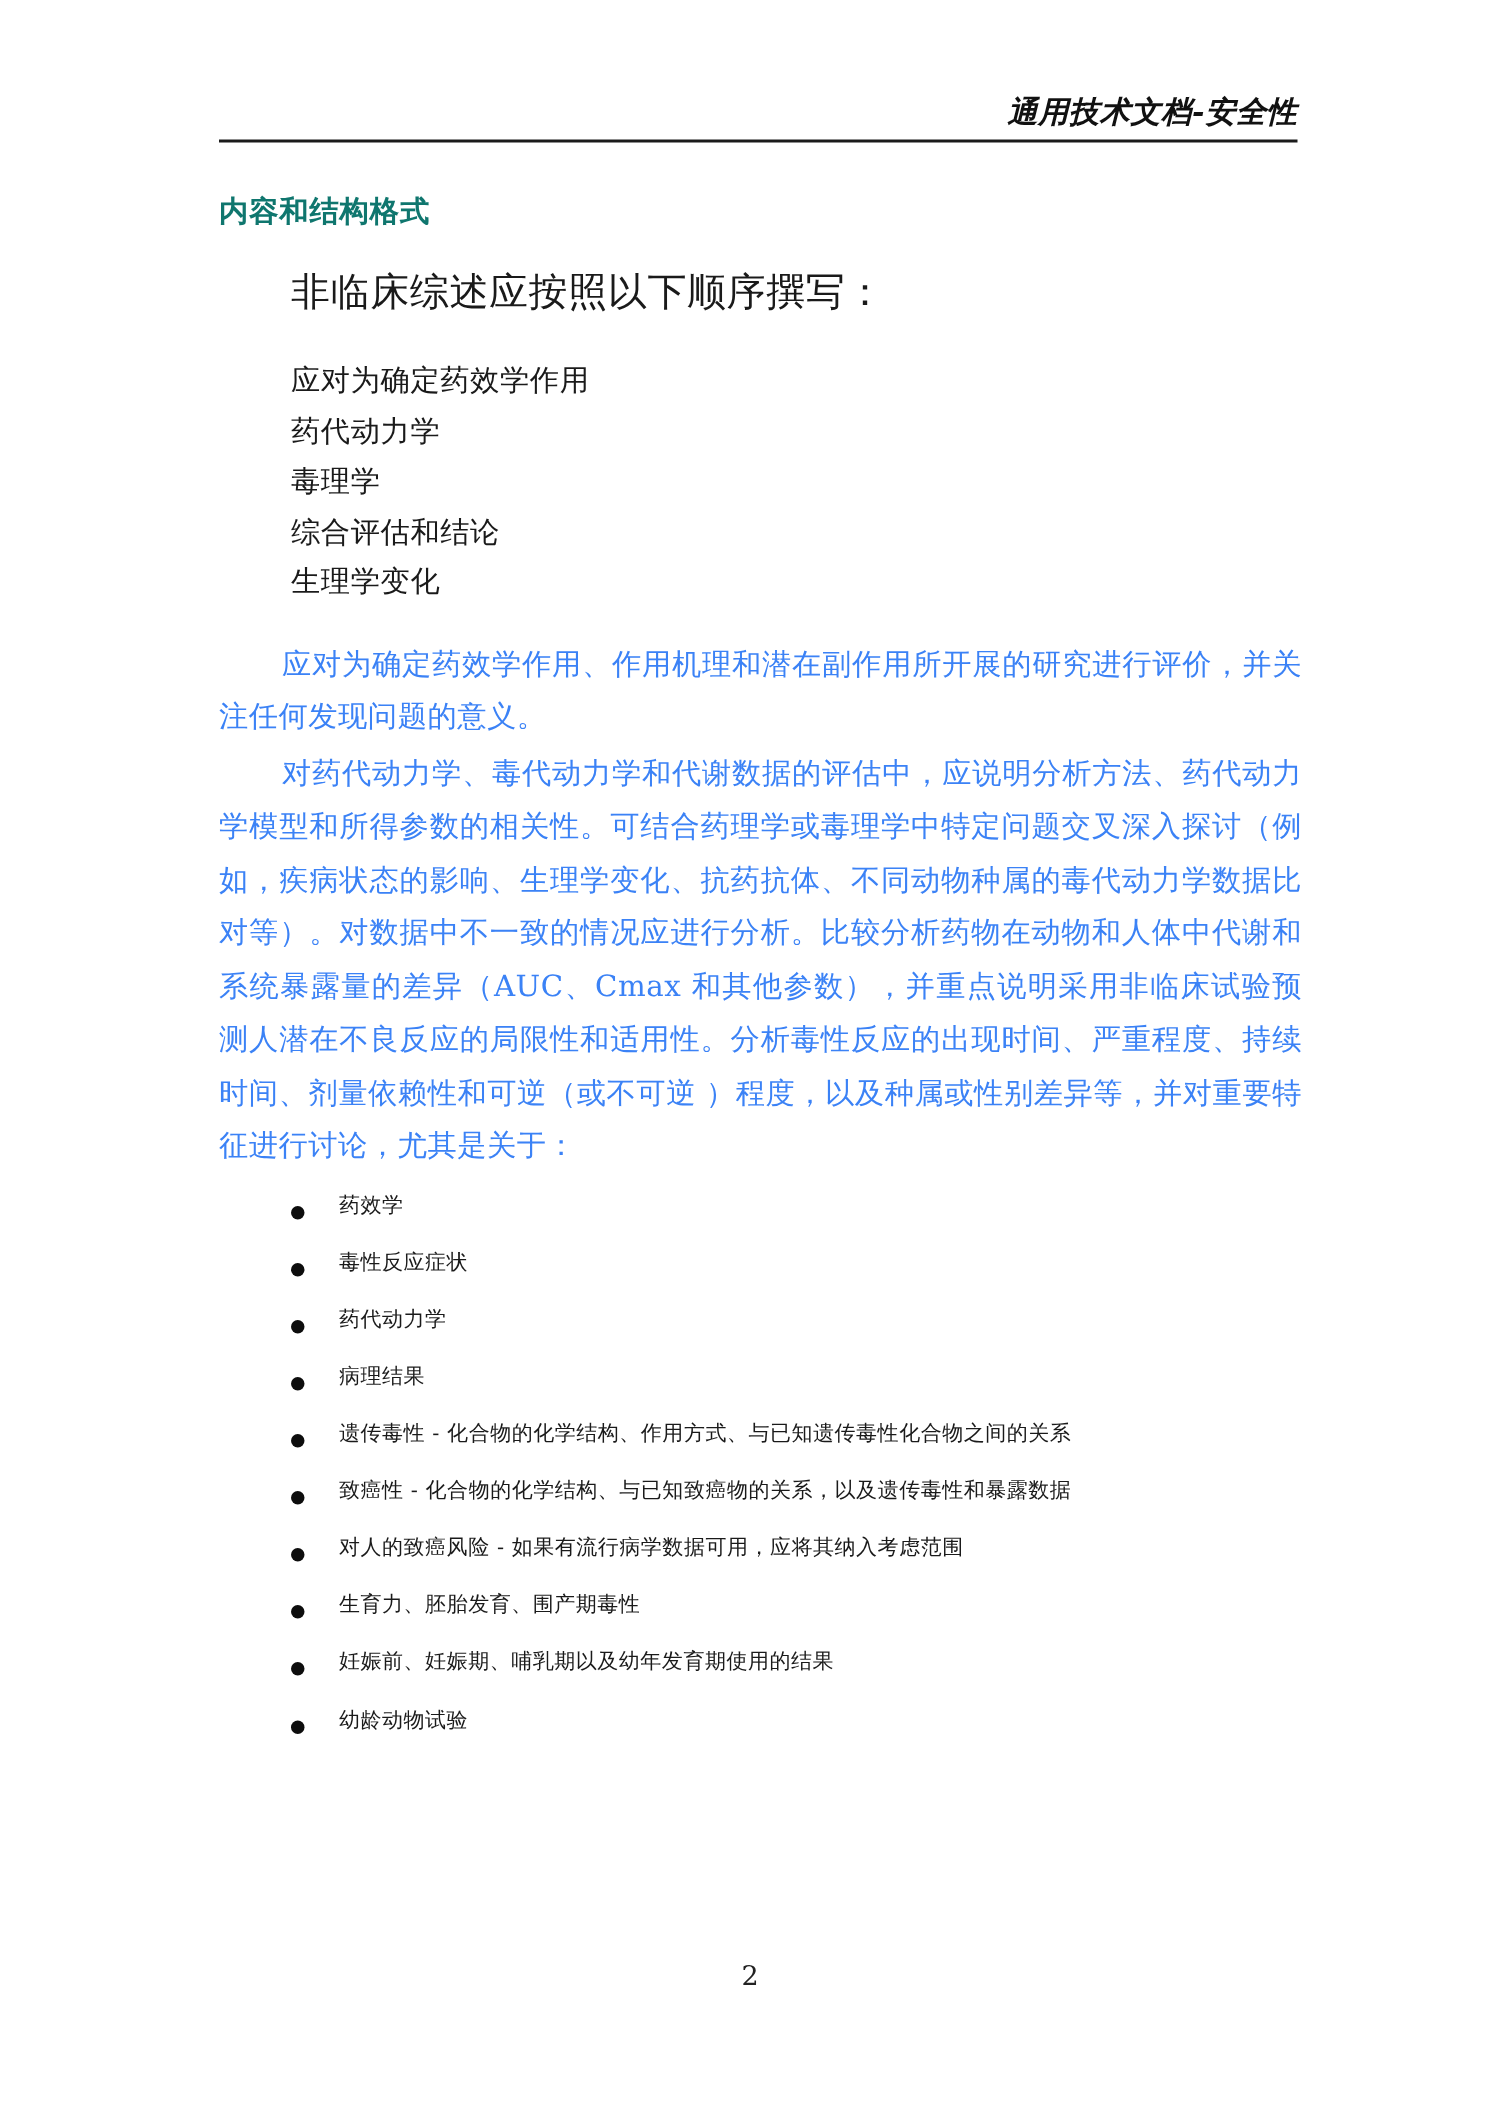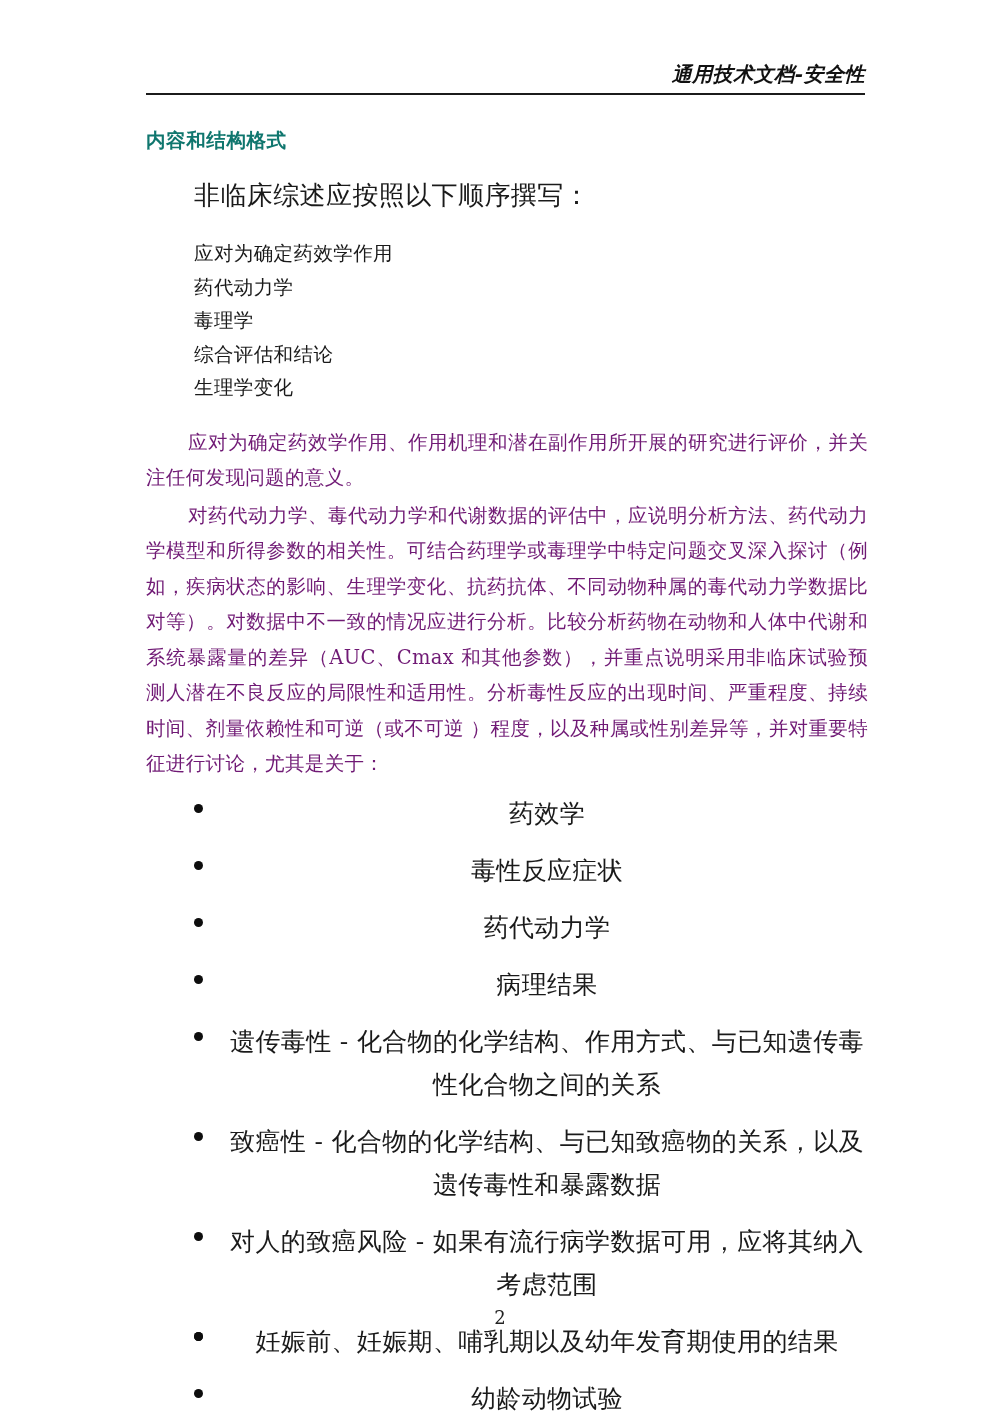--- a/index.html
+++ b/index.html
@@ -92,41 +92,40 @@
   }
 
   .para {
     margin: 0 0 4px 0;
     font-size: 19.5px;
     line-height: 1.82;
     letter-spacing: 0.35px;
     text-indent: 42px;
     text-align: justify;
     text-justify: inter-ideograph;
-    color: #701a75;
+    color: #3b82f6;
   }
   .para.tight {
     margin-bottom: 2px;
   }
 
   
   .bullet-list {
     list-style: none;
     margin: 10px 0 0 0;
     padding: 0;
   }
   .bullet-list li {
     position: relative;
     padding-left: 80px;
     margin-bottom: 14px;
-    font-size: 25px;
+    font-size: 14px;
     line-height: 1.72;
     letter-spacing: 0.35px;
     color: #1a1a1a;
-    text-align: center;
   }
   .bullet-list li .dot {
     position: absolute;
     left: 48px;
     top: 12px;
     width: 9px;
     height: 9px;
     border-radius: 50%;
     background: #0d0d0d;
   }
@@ -195,20 +194,21 @@
       <li>
         <span class="dot"></span>
         <span>致癌性 - 化合物的化学结构、与已知致癌物的关系，以及遗传毒性和暴露数据</span>
       </li>
       <li>
         <span class="dot"></span>
         <span>对人的致癌风险 - 如果有流行病学数据可用，应将其纳入考虑范围</span>
       </li>
       <li>
         <span class="dot"></span>
+        <span>生育力、胚胎发育、围产期毒性</span>
       </li>
       <li>
         <span class="dot"></span>
         <span>妊娠前、妊娠期、哺乳期以及幼年发育期使用的结果</span>
       </li>
       <li>
         <span class="dot"></span>
         <span>幼龄动物试验</span>
       </li>
     </ul>

